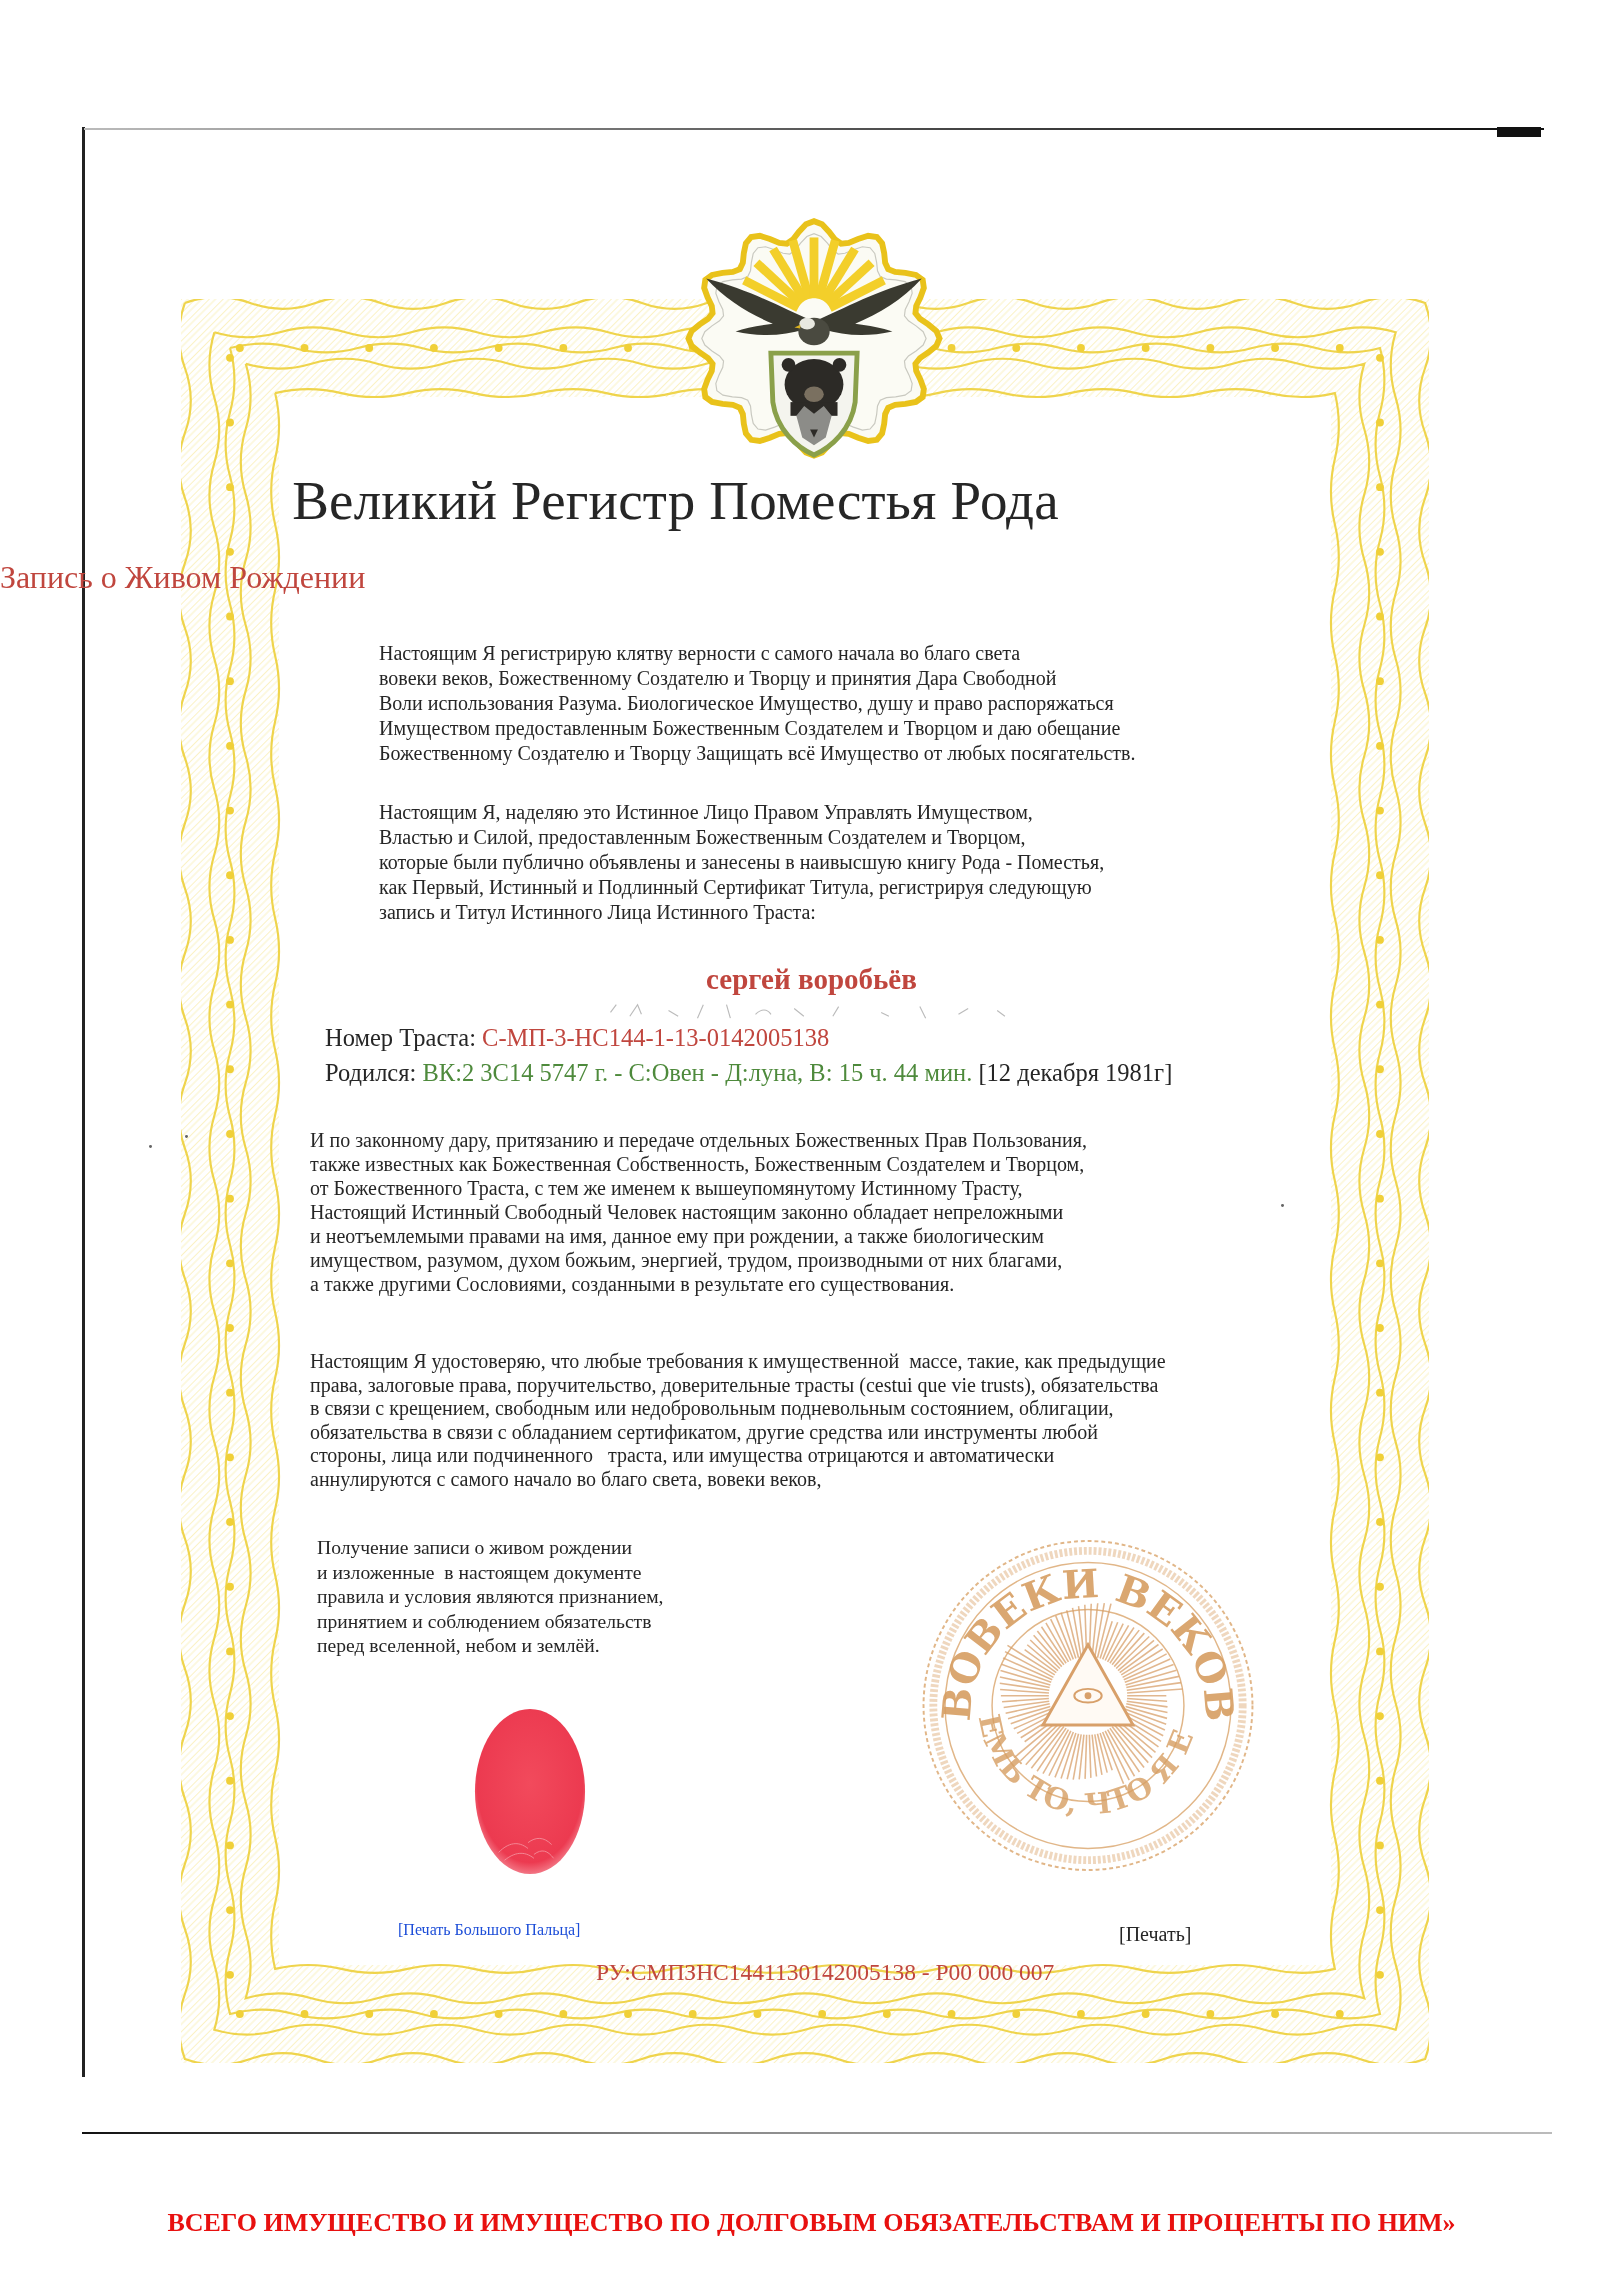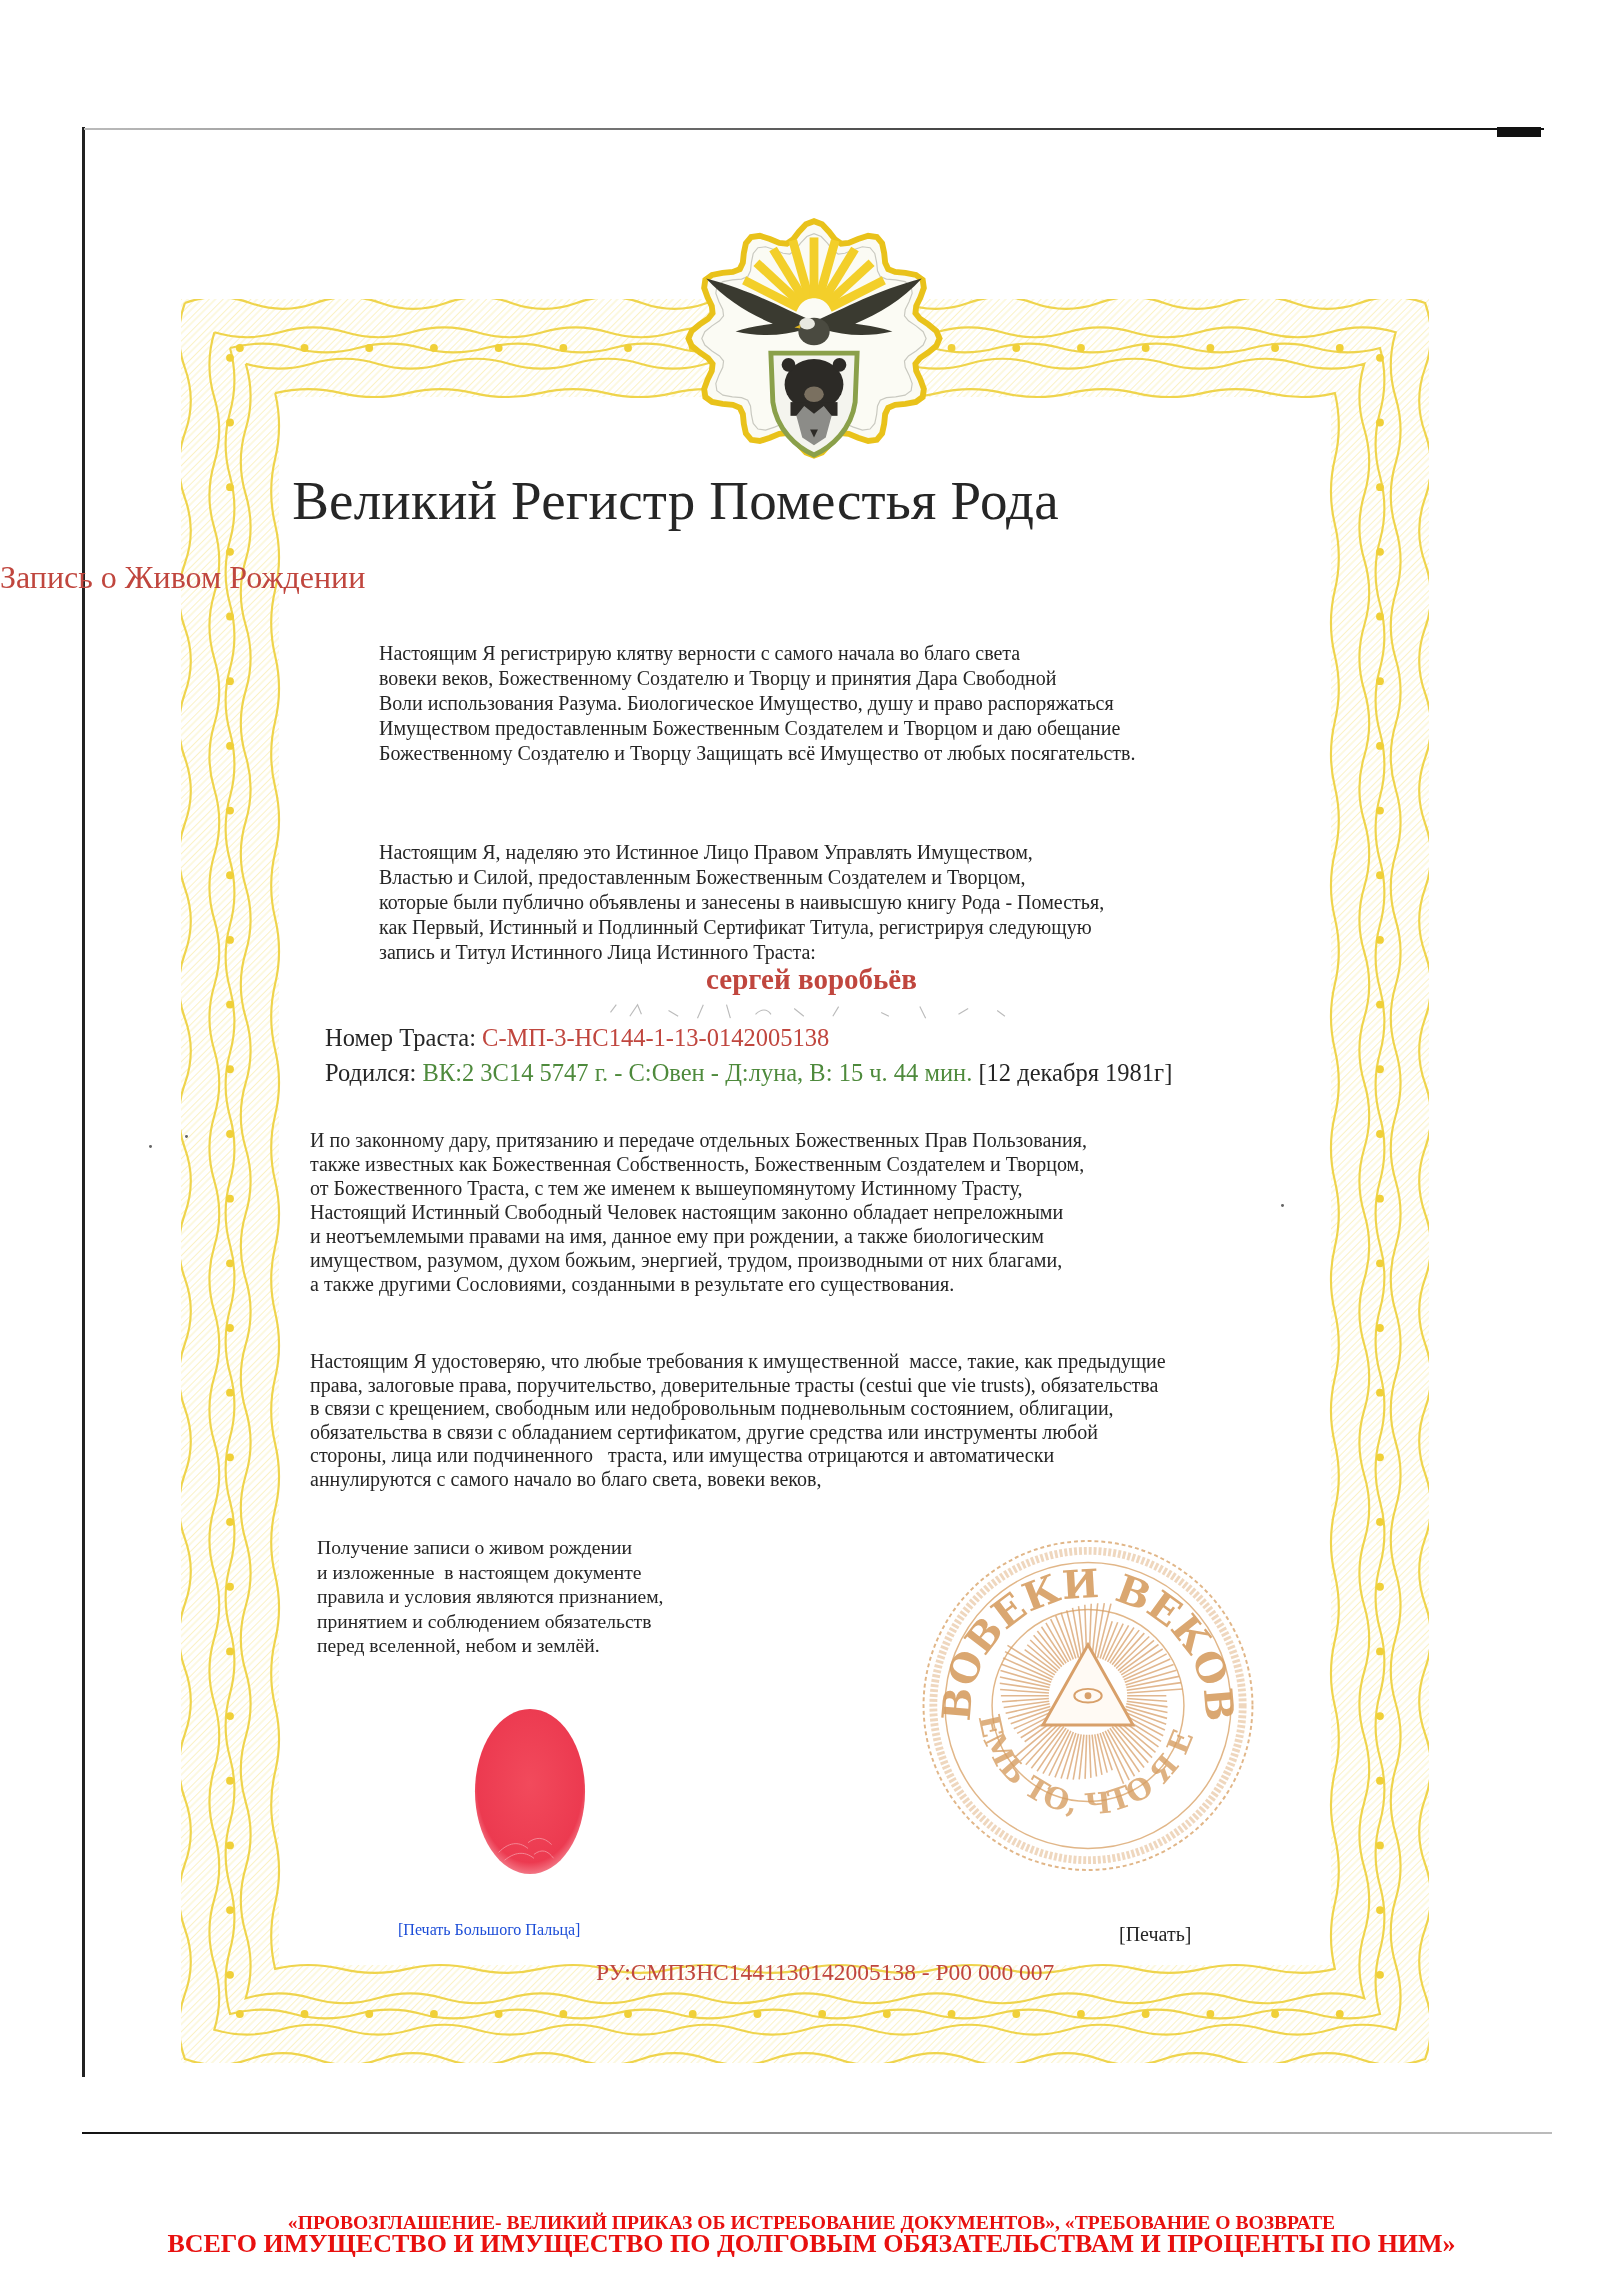--- a/index.html
+++ b/index.html
@@ -22,21 +22,21 @@
   .emblem { position:absolute; left:667px; top:206px; width:294px; height:255px; }
   .emblem svg { width:100%; height:100%; display:block; }
 
   .title { position:absolute; left:0; width:1351px; top:469px; text-align:center;
            font-size:55px; color:#262626; letter-spacing:0.2px; }
   .subtitle { position:absolute; left:0; width:1623px; top:559px; text-align:left;
               font-size:32px; color:#c0463e; }
 
   .para { position:absolute; font-size:20px; line-height:25px; color:#262626; white-space:pre; }
   .p1 { left:379px; top:641px; }
-  .p2 { left:379px; top:800px;margin-top:40px; }
+  .p2 { left:379px; top:800px; }
   .p3 { left:310px; top:1128px; line-height:24px; }
   .p4 { left:310px; top:1350px; line-height:23.5px; }
   .p5 { left:317px; top:1536px; font-size:19.6px; line-height:24.5px; }
 
   .name { position:absolute; left:0; width:1623px; top:963px; text-align:center;
           font-size:29px; font-weight:bold; color:#c0463e; }
   .scribble { position:absolute; left:588px; top:995px; width:451px; height:29px; }
 
   .trust-line { position:absolute; left:325px; top:1024px; font-size:24.5px; color:#262626; white-space:pre; }
   .born-line  { position:absolute; left:325px; top:1059px; font-size:24.5px; color:#262626; white-space:pre; }
@@ -371,16 +371,15 @@
       <textPath href="#stamp-bot-arc" startOffset="50%" text-anchor="middle">И СЕМЬ ТО, ЧТО Я ЕСМЬ</textPath>
     </text>
   </svg>
 </div>
 
 <div class="sig-label-left">[Печать Большого Пальца]</div>
 <div class="sig-label-right">[Печать]</div>
 <div class="reg-code">РУ:СМПЗНС1441130142005138 - Р00 000 007</div>
 
 <div class="footer">
-  <div style="font-size:19.6px;">«ПРОВОЗГЛАШЕНИЕ- ВЕЛИКИЙ ПРИКАЗ ОБ ИСТРЕБОВАНИЕ ДОКУМЕНТОВ», «ТРЕБОВАНИЕ О ВОЗВРАТЕ</div>
   <div style="font-size:26px;">ВСЕГО ИМУЩЕСТВО И ИМУЩЕСТВО ПО ДОЛГОВЫМ ОБЯЗАТЕЛЬСТВАМ И ПРОЦЕНТЫ ПО НИМ»</div>
 </div>
 
 
 </body></html>

